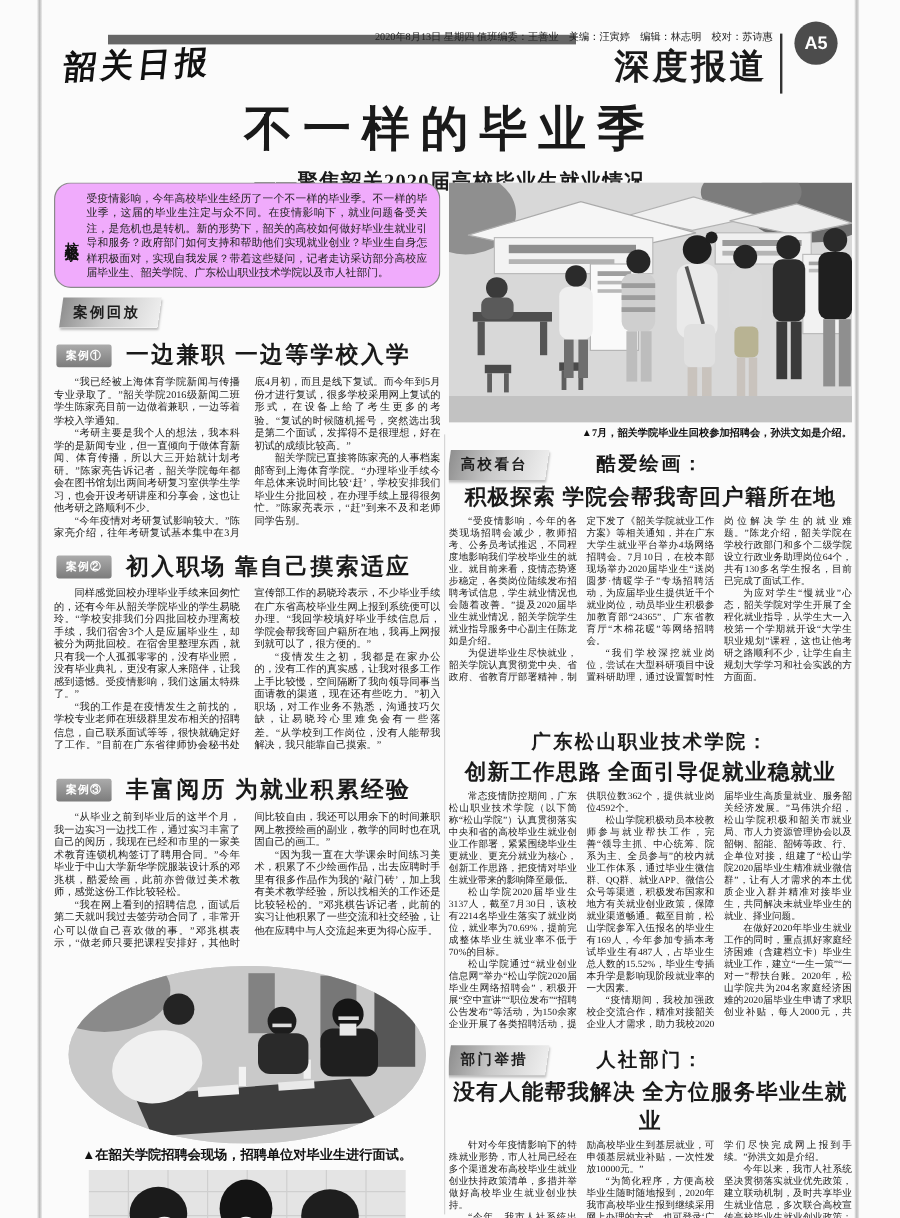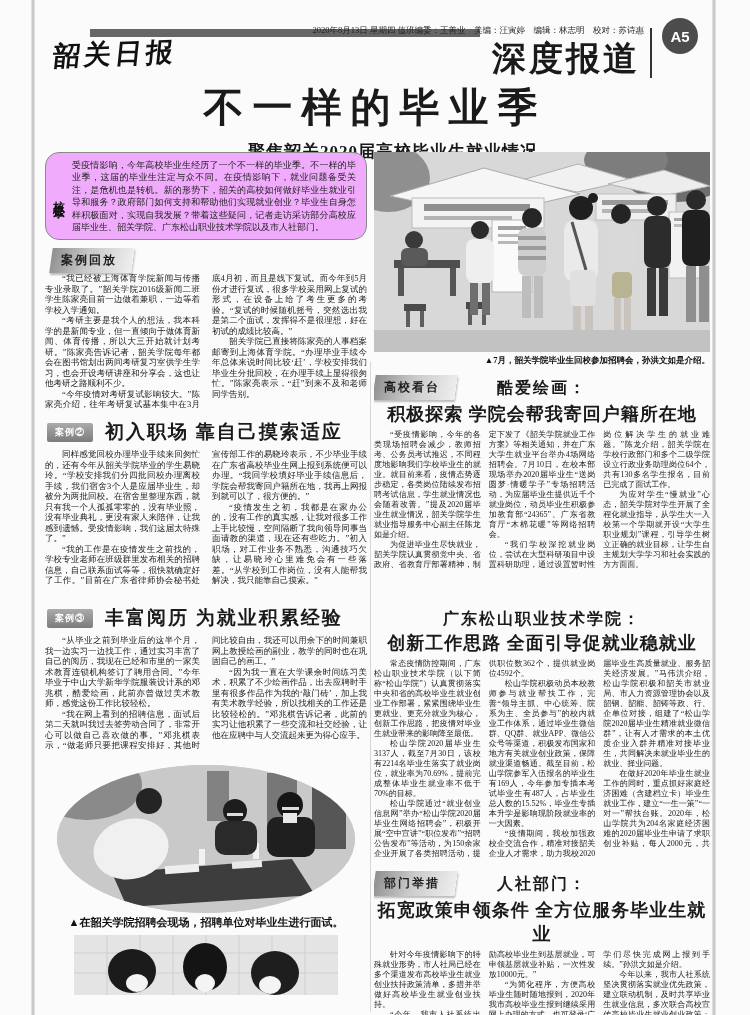--- a/index.html
+++ b/index.html
@@ -12,21 +12,21 @@
     background:linear-gradient(90deg,#ececec,#bdbdbd,#ececec); }
   .scan-edge.left { left:31px; }
   .scan-edge.right { left:712px; }
 
   
   .header { position:absolute; top:16px; left:45px; width:665px; height:62px; }
   .masthead { position:absolute; left:8px; top:20px; font-size:27px; font-weight:900;
     letter-spacing:4px; transform:rotate(-2deg) skewX(-8deg); color:#111; }
   .header-bar { position:absolute; left:45px; top:13px; width:390px; height:8px; background:#666; }
   .header-meta { position:absolute; right:66px; top:9px; font-size:8.5px; color:#222; white-space:nowrap; }
-  .section-title { position:absolute; right:70px; top:20px; font-size:34px; font-weight:900; letter-spacing:3px; }
+  .section-title { position:absolute; right:70px; top:20px; font-size:29px; font-weight:900; letter-spacing:3px; }
   .header-divider { position:absolute; right:58px; top:12px; width:2px; height:50px; background:#333; }
   .page-badge { position:absolute; right:12px; top:2px; width:36px; height:36px; border-radius:50%;
     background:#4c4c4c; color:#fff; font-size:15px; font-weight:bold;
     display:flex; align-items:center; justify-content:center;
     font-family:"Liberation Sans","DejaVu Sans",sans-serif; }
 
   
   .headline { position:absolute; top:80px; left:0; width:750px; text-align:center; }
   .headline h1 { margin:0; font-size:40px; font-weight:900; letter-spacing:9px; }
   .headline .sub { margin-top:5px; font-size:17px; font-weight:bold; letter-spacing:1px; }
@@ -106,20 +106,24 @@
   <div class="intro-box">
     <div class="intro-label">核心提示</div>
     <div class="intro-text">受疫情影响，今年高校毕业生经历了一个不一样的毕业季。不一样的毕业季，这届的毕业生注定与众不同。在疫情影响下，就业问题备受关注，是危机也是转机。新的形势下，韶关的高校如何做好毕业生就业引导和服务？政府部门如何支持和帮助他们实现就业创业？毕业生自身怎样积极面对，实现自我发展？带着这些疑问，记者走访采访部分高校应届毕业生、韶关学院、广东松山职业技术学院以及市人社部门。</div>
   </div>
 
   <div class="tab-row">
     <div class="tab"><span>案例回放</span></div>
   </div>
 
   <div>
+    <div class="case-header">
+      <span class="case-badge">案例①</span>
+      <span class="case-title">一边兼职 一边等学校入学</span>
+    </div>
     <div class="case-text" style="height:140px;">
         <p class="para">“我已经被上海体育学院新闻与传播专业录取了。”韶关学院2016级新闻二班学生陈家亮目前一边做着兼职，一边等着学校入学通知。</p>
         <p class="para">“考研主要是我个人的想法，我本科学的是新闻专业，但一直倾向于做体育新闻、体育传播，所以大三开始就计划考研。”陈家亮告诉记者，韶关学院每年都会在图书馆划出两间考研复习室供学生学习，也会开设考研讲座和分享会，这也让他考研之路顺利不少。</p>
         <p class="para">“今年疫情对考研复试影响较大。”陈家亮介绍，往年考研复试基本集中在3月底4月初，而且是线下复试。而今年到5月份才进行复试，很多学校采用网上复试的形式，在设备上给了考生更多的考验。“复试的时候随机摇号，突然选出我是第二个面试，发挥得不是很理想，好在初试的成绩比较高。”</p>
         <p class="para">韶关学院已直接将陈家亮的人事档案邮寄到上海体育学院。“办理毕业手续今年总体来说时间比较‘赶’，学校安排我们毕业生分批回校，在办理手续上显得很匆忙。”陈家亮表示，“赶”到来不及和老师同学告别。</p>
       </div>
   </div>
 
   <div>
     <div class="case-header" style="margin-top:6px;">
@@ -267,39 +271,39 @@
 
   <div class="org-row">
     <div class="tab"><span>高校看台</span></div>
     <div class="org-title">酷爱绘画：</div>
   </div>
   <div class="art-title">积极探索 学院会帮我寄回户籍所在地</div>
   <div class="art-text" style="height:170px;">
       <p class="para">“受疫情影响，今年的各类现场招聘会减少，教师招考、公务员考试推迟，不同程度地影响我们学校毕业生的就业。就目前来看，疫情态势逐步稳定，各类岗位陆续发布招聘考试信息，学生就业情况也会随着改善。”提及2020届毕业生就业情况，韶关学院学生就业指导服务中心副主任陈龙如是介绍。</p>
       <p class="para">为促进毕业生尽快就业，韶关学院认真贯彻党中央、省政府、省教育厅部署精神，制定下发了《韶关学院就业工作方案》等相关通知，并在广东大学生就业平台举办4场网络招聘会。7月10日，在校本部现场举办2020届毕业生“送岗圆梦·情暖学子”专场招聘活动，为应届毕业生提供近千个就业岗位，动员毕业生积极参加教育部“24365”、广东省教育厅“木棉花暖”等网络招聘会。</p>
       <p class="para">“我们学校深挖就业岗位，尝试在大型科研项目中设置科研助理，通过设置暂时性岗位解决学生的就业难题。”陈龙介绍，韶关学院在学校行政部门和多个二级学院设立行政业务助理岗位64个，共有130多名学生报名，目前已完成了面试工作。</p>
-      <p class="para">为应对学生“慢就业”心态，韶关学院对学生开展了全程化就业指导，从学生大一入校第一个学期就开设“大学生职业规划”课程，引导学生树立正确的就业目标，让学生自主规划大学学习和社会实践的方方面面。</p>
+      <p class="para">为应对学生“慢就业”心态，韶关学院对学生开展了全程化就业指导，从学生大一入校第一个学期就开设“大学生职业规划”课程，这也让他考研之路顺利不少，让学生自主规划大学学习和社会实践的方方面面。</p>
     </div>
 
   <div class="org-title solo">广东松山职业技术学院：</div>
   <div class="art-title">创新工作思路 全面引导促就业稳就业</div>
   <div class="art-text" style="height:204px;">
       <p class="para">常态疫情防控期间，广东松山职业技术学院（以下简称“松山学院”）认真贯彻落实中央和省的高校毕业生就业创业工作部署，紧紧围绕毕业生更就业、更充分就业为核心，创新工作思路，把疫情对毕业生就业带来的影响降至最低。</p>
       <p class="para">松山学院2020届毕业生3137人，截至7月30日，该校有2214名毕业生落实了就业岗位，就业率为70.69%，提前完成整体毕业生就业率不低于70%的目标。</p>
       <p class="para">松山学院通过“就业创业信息网”举办“松山学院2020届毕业生网络招聘会”，积极开展“空中宣讲”“职位发布”“招聘公告发布”等活动，为150余家企业开展了各类招聘活动，提供职位数362个，提供就业岗位4592个。</p>
       <p class="para">松山学院积极动员本校教师参与就业帮扶工作，完善“领导主抓、中心统筹、院系为主、全员参与”的校内就业工作体系，通过毕业生微信群、QQ群、就业APP、微信公众号等渠道，积极发布国家和地方有关就业创业政策，保障就业渠道畅通。截至目前，松山学院参军入伍报名的毕业生有169人，今年参加专插本考试毕业生有487人，占毕业生总人数的15.52%，毕业生专插本升学是影响现阶段就业率的一大因素。</p>
       <p class="para">“疫情期间，我校加强政校企交流合作，精准对接韶关企业人才需求，助力我校2020届毕业生高质量就业、服务韶关经济发展。”马伟洪介绍，松山学院积极和韶关市就业局、市人力资源管理协会以及韶钢、韶能、韶铸等政、行、企单位对接，组建了“松山学院2020届毕业生精准就业微信群”，让有人才需求的本土优质企业入群并精准对接毕业生，共同解决未就业毕业生的就业、择业问题。</p>
       <p class="para">在做好2020年毕业生就业工作的同时，重点抓好家庭经济困难（含建档立卡）毕业生就业工作，建立“一生一策”“一对一”帮扶台账。2020年，松山学院共为204名家庭经济困难的2020届毕业生申请了求职创业补贴，每人2000元，共40.8万元，一定程度缓解了家庭经济困难学生的生活压力。</p>
     </div>
 
   <div class="org-row">
     <div class="tab"><span>部门举措</span></div>
     <div class="org-title">人社部门：</div>
   </div>
-  <div class="art-title">拓宽政策申领条件 全方位服务毕业生就业</div>
+  <div class="art-title">没有人能帮我解决 全方位服务毕业生就业</div>
   <div class="art-text" style="height:92px;">
       <p class="para">针对今年疫情影响下的特殊就业形势，市人社局已经在多个渠道发布高校毕业生就业创业扶持政策清单，多措并举做好高校毕业生就业创业扶持。</p>
       <p class="para">“今年，我市人社系统出台了多项扶持政策，其中多项补贴政策扩宽了申领条件，鼓励高校毕业生到基层就业，可申领基层就业补贴，一次性发放10000元。”</p>
       <p class="para">“为简化程序，方便高校毕业生随时随地报到，2020年我市高校毕业生报到继续采用网上办理的方式，也可登录‘广东省高校毕业生网上报到系统’进行实名制登记报到，请同学们尽快完成网上报到手续。”孙洪文如是介绍。</p>
       <p class="para">今年以来，我市人社系统坚决贯彻落实就业优先政策，建立联动机制，及时共享毕业生就业信息，多次联合高校宣传高校毕业生就业创业政策；为符合条件的高校毕业生提供创业项目孵化场所；推送省市招聘信息，拓宽高校毕业生就业渠道，增加就业机会。</p>
     </div>
 
 </div>
 
 </body></html>

